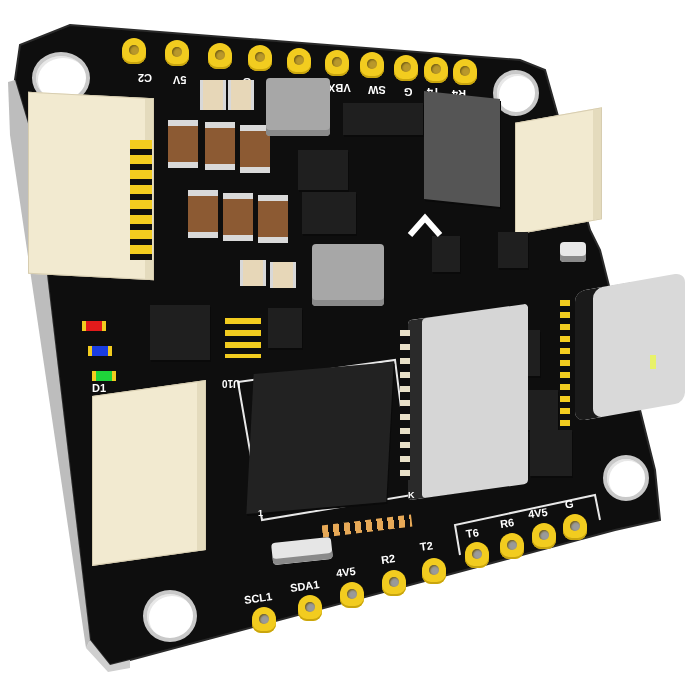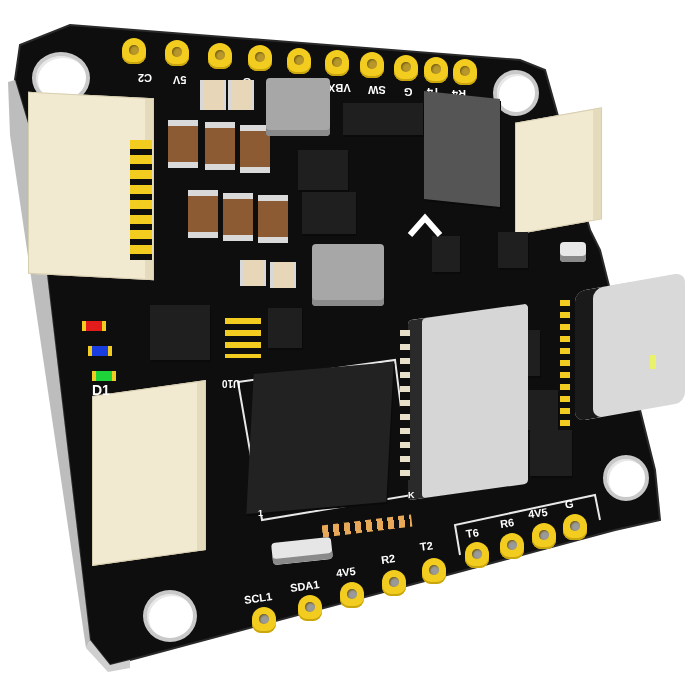--- a/index.html
+++ b/index.html
@@ -102,21 +102,21 @@
   <div class="tile" style="left:560px;top:242px;width:26px;height:20px;background:#e8e8e8;"></div>
 
   <svg style="position:absolute;left:405px;top:210px" width="40" height="30">
     <polyline points="5,25 20,8 35,25" fill="none" stroke="#ffffff" stroke-width="6"></polyline>
   </svg>
 
   <div class="led" style="left:82px;top:321px;background:#e21b1b;"></div>
   <div class="led" style="left:88px;top:346px;background:#1a3de0;"></div>
   <div class="led" style="left:92px;top:371px;background:#1fd43a;"></div>
 
-  <span class="lbl" style="left:92px;top:382px;font-size:14px;">D1</span>
+  <span class="lbl" style="left:92px;top:382px;font-size:11px;">D1</span>
   <span class="lbl flip" style="left:222px;top:378px;font-size:10px;">U10</span>
   <span class="lbl" style="left:408px;top:490px;font-size:9px;">K</span>
   <span class="lbl" style="left:258px;top:508px;font-size:9px;">1</span>
 
   <div class="tile" style="left:272px;top:540px;width:60px;height:22px;background:#e6e6e6;transform:rotate(-6deg);"></div>
 
   <div class="pad bottom" style="left:252px;top:607px;"></div>
   <div class="pad bottom" style="left:298px;top:595px;"></div>
   <div class="pad bottom" style="left:340px;top:582px;"></div>
   <div class="pad bottom" style="left:382px;top:570px;"></div>

